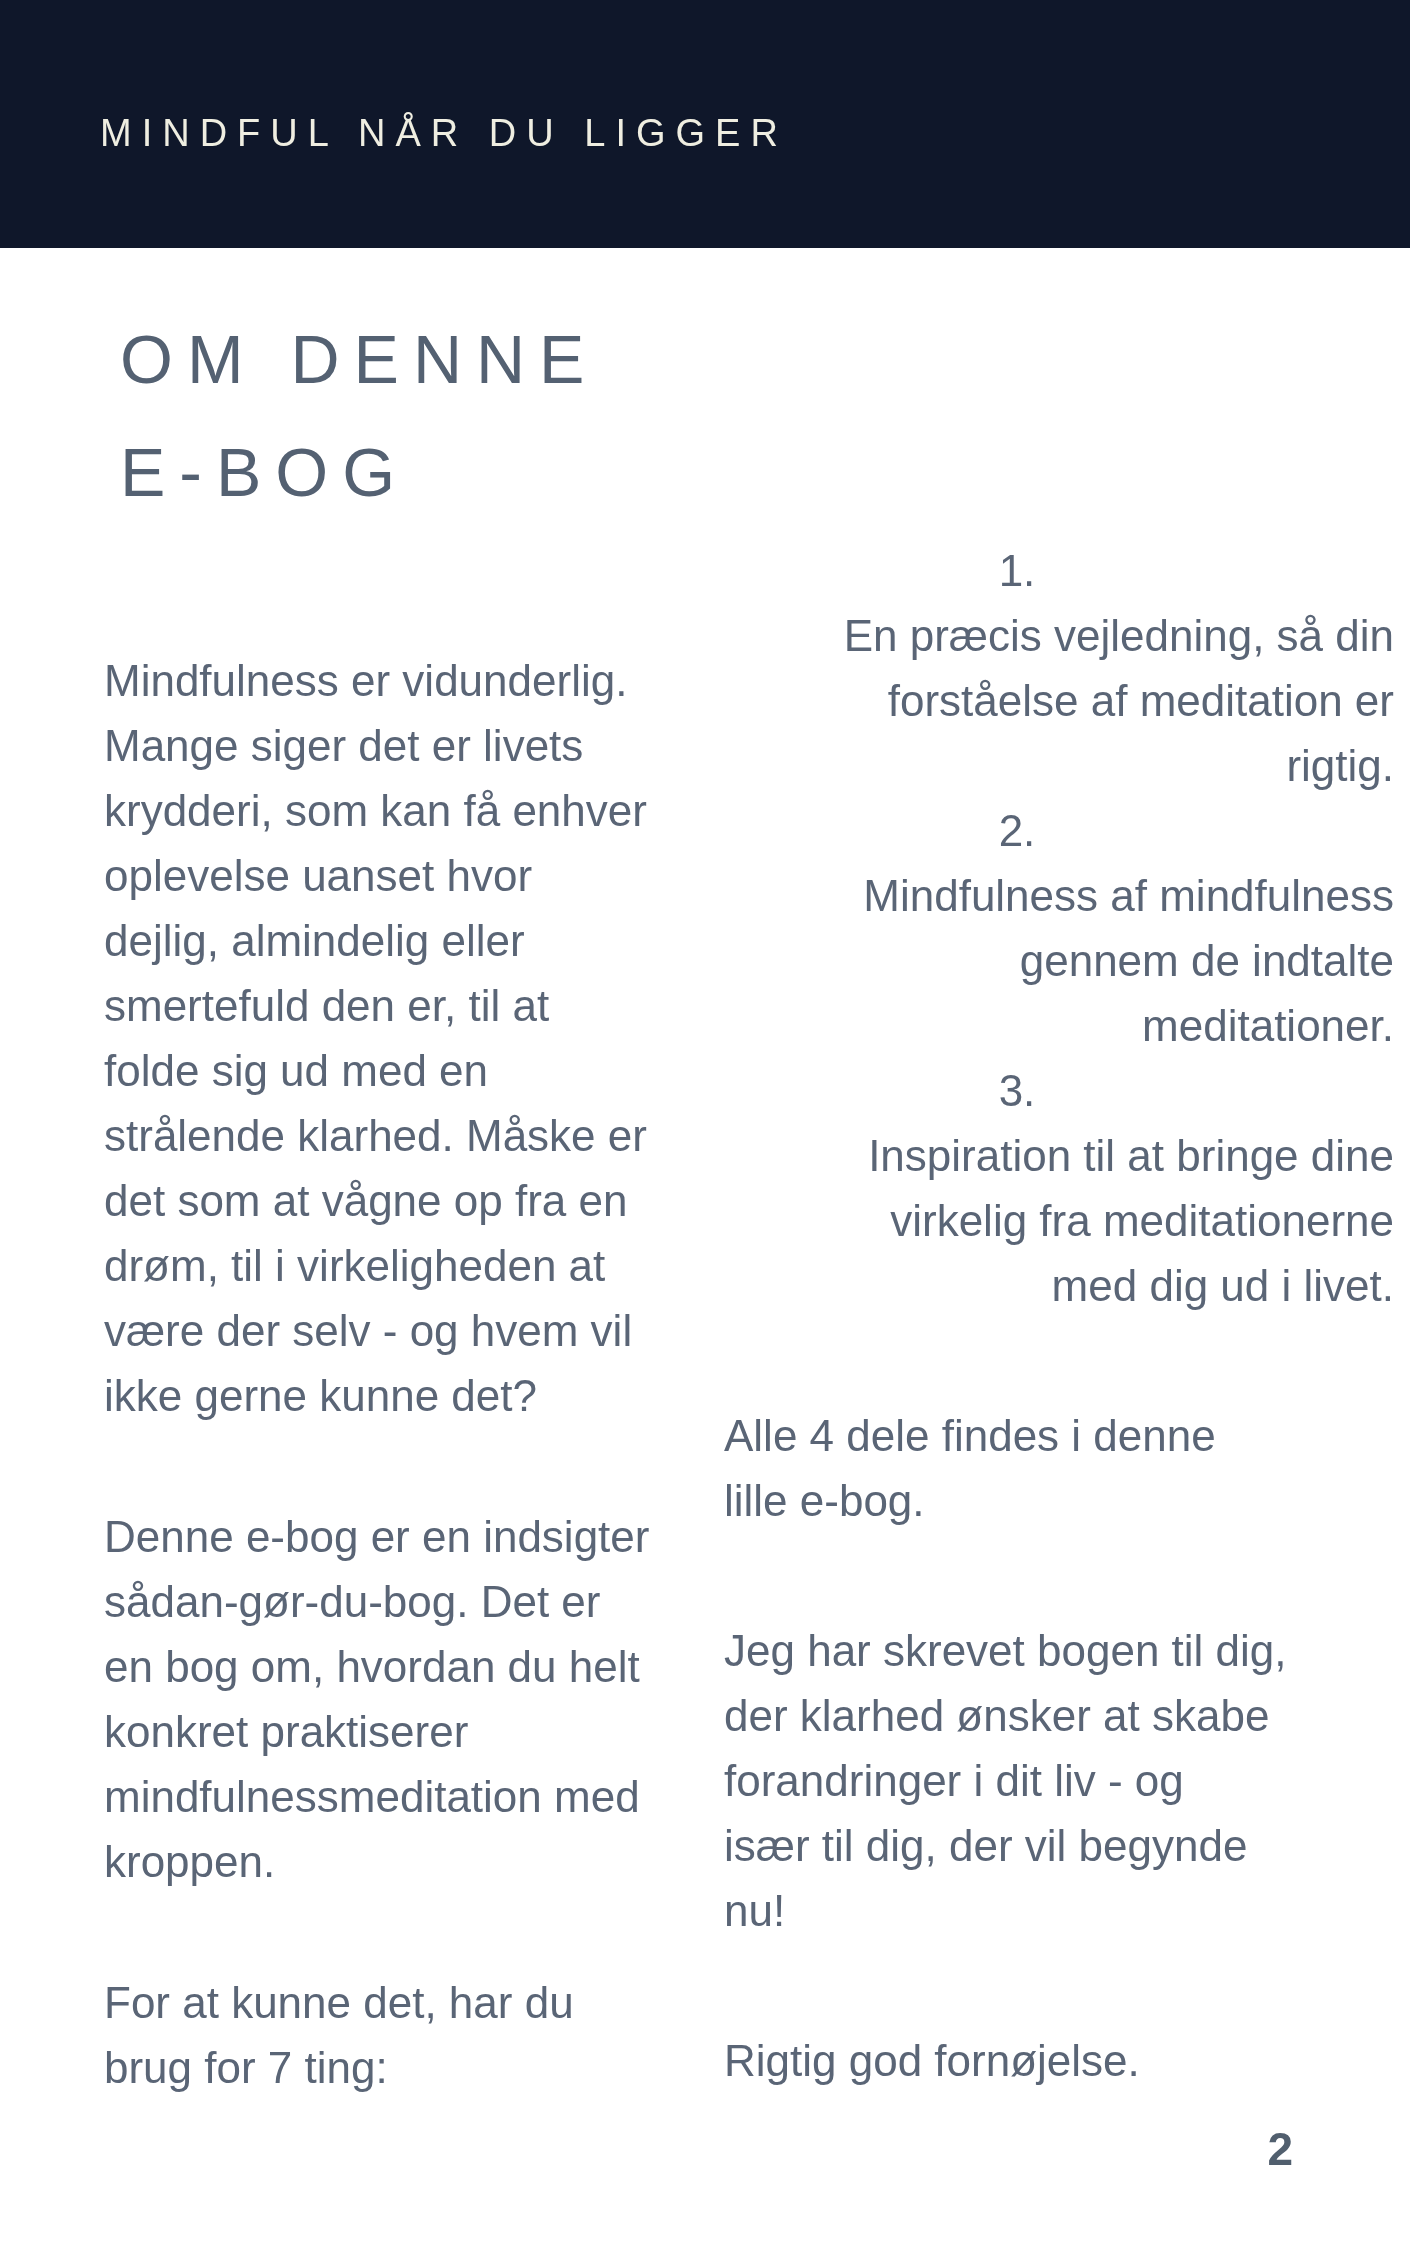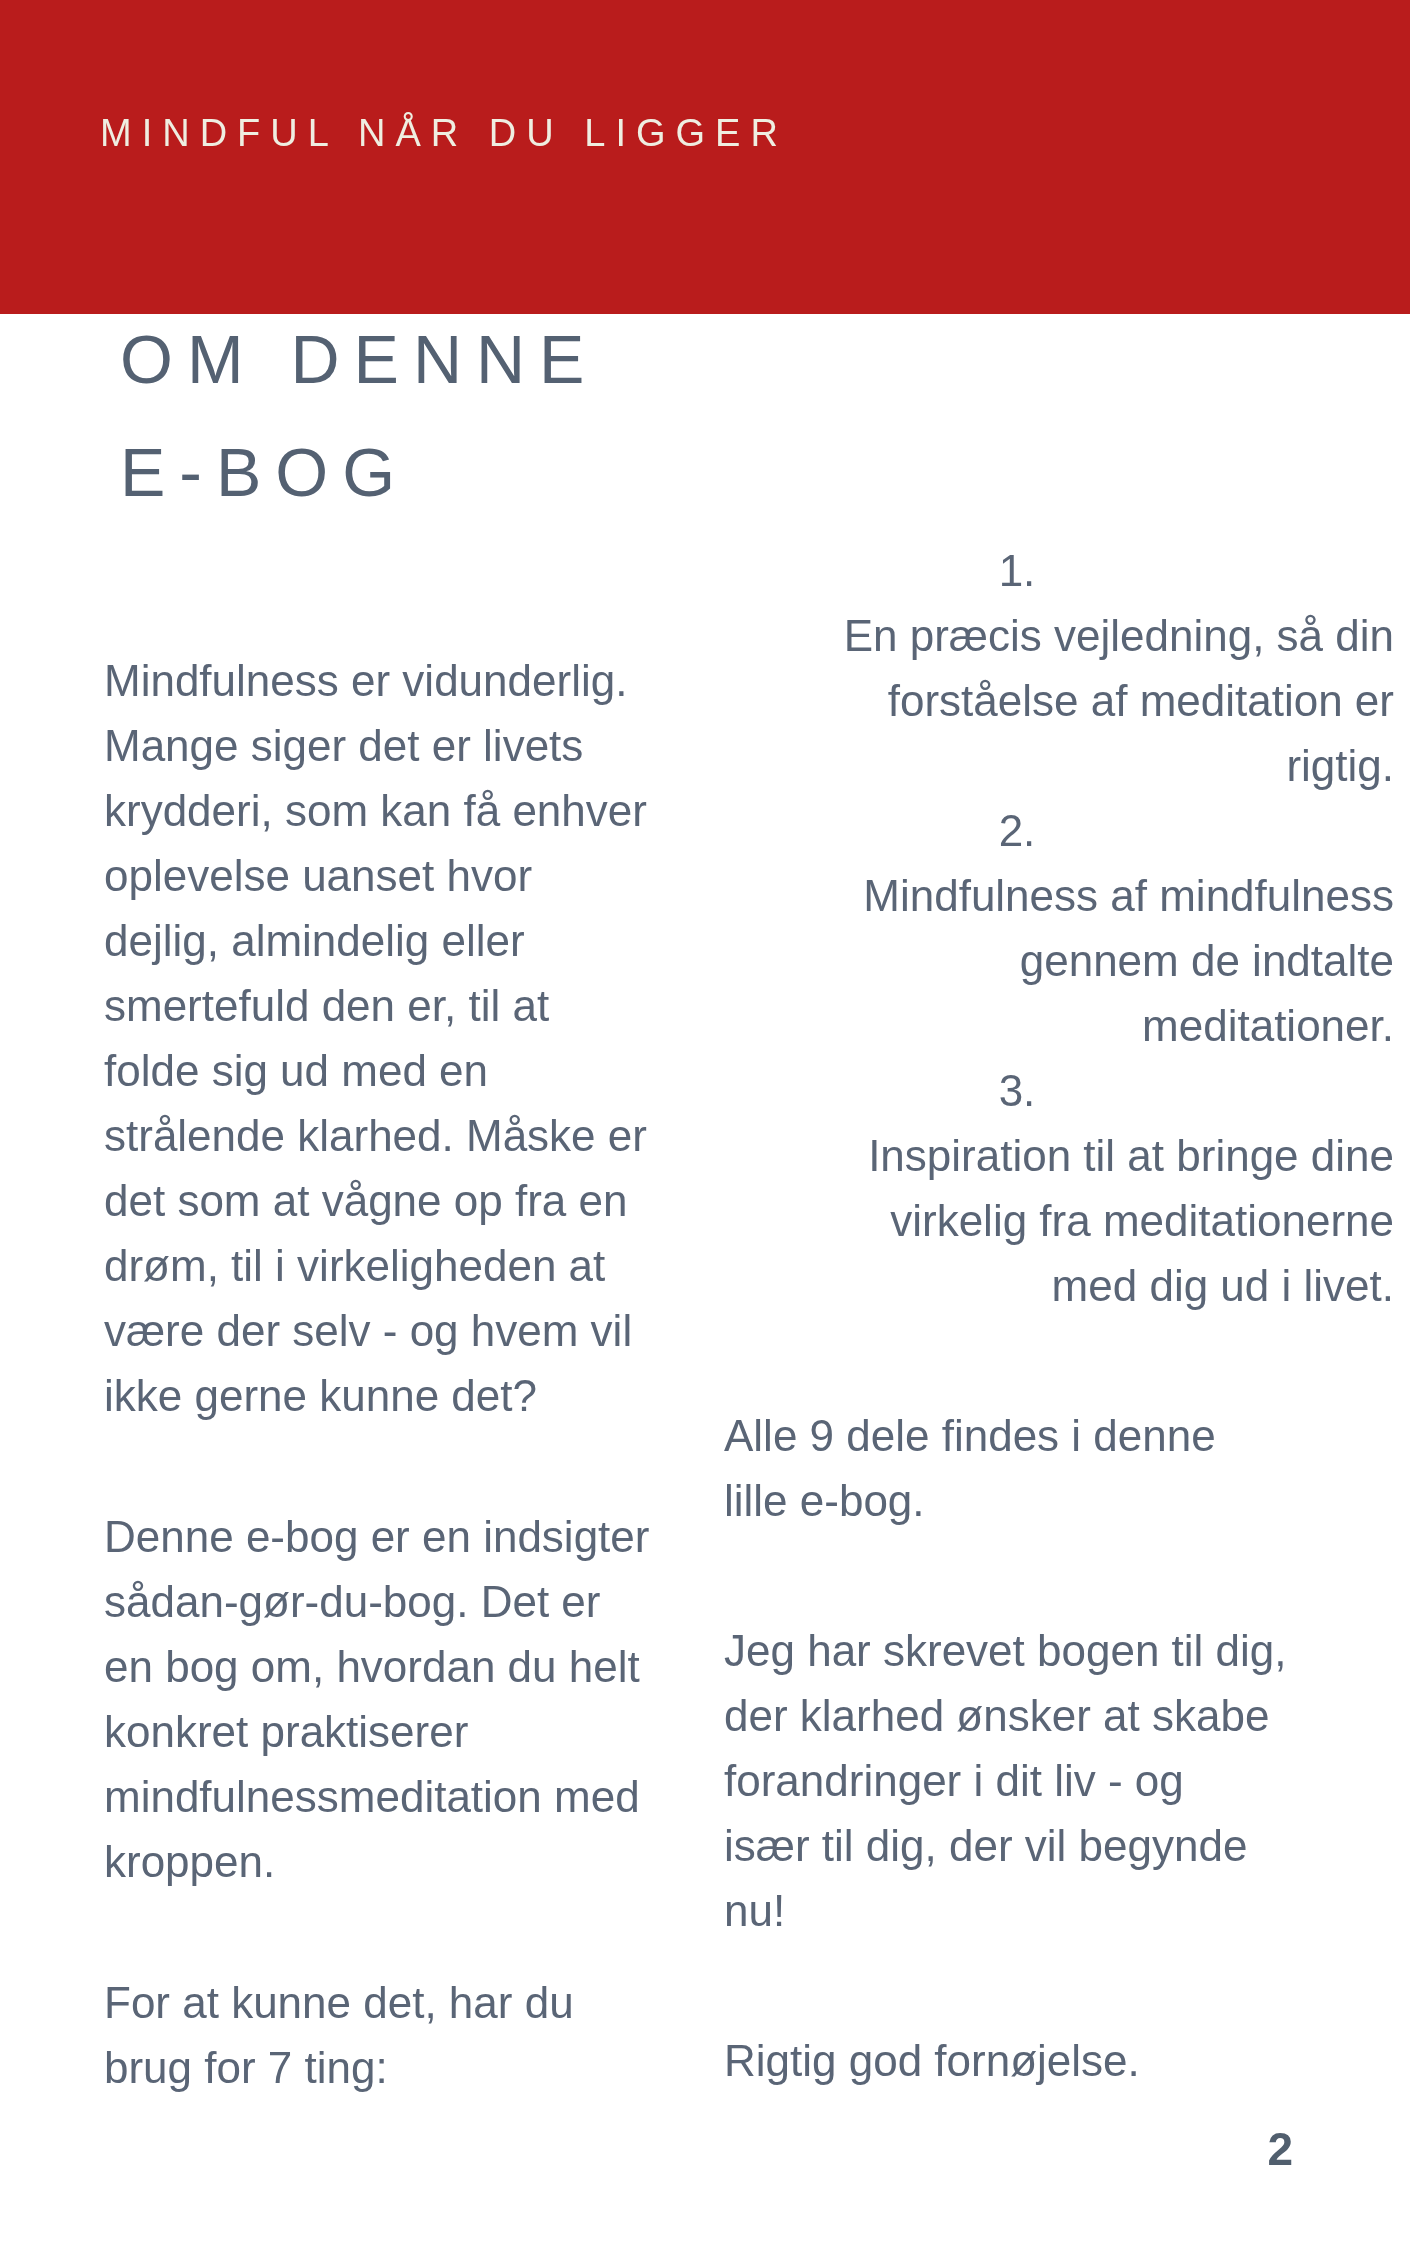--- a/index.html
+++ b/index.html
@@ -9,22 +9,22 @@
     width: 1410px;
     height: 2250px;
     background: #ffffff;
     overflow: hidden;
     font-family: "Liberation Sans", sans-serif;
   }
   .header-bar {
     position: absolute;
     top: 0; left: 0;
     width: 100%;
-    height: 314px;
-    background: #b91c1c;
+    height: 248px;
+    background: #0f172a;
   }
   .brand {
     position: absolute;
     left: 100px;
     top: 112px;
     font-size: 38px;
     font-weight: 400;
     letter-spacing: 10px;
     color: #efeee1;
     white-space: nowrap;
@@ -117,21 +117,21 @@
 forståelse af meditation er
 rigtig.</div>
       <div class="num">2.</div>
       <div class="p">Mindfulness af mindfulness
 gennem de indtalte
 meditationer.</div>
       <div class="num">3.</div>
       <div class="p">Inspiration til at bringe dine
 virkelig fra meditationerne
 med dig ud i livet.</div>
-      <div class="p">Alle 9 dele findes i denne
+      <div class="p">Alle 4 dele findes i denne
 lille e-bog.</div>
       <div class="p">Jeg har skrevet bogen til dig,
 der klarhed ønsker at skabe
 forandringer i dit liv - og
 især til dig, der vil begynde
 nu!</div>
       <div class="p">Rigtig god fornøjelse.</div>
     </div>
 
   <div class="page-number">2</div>

